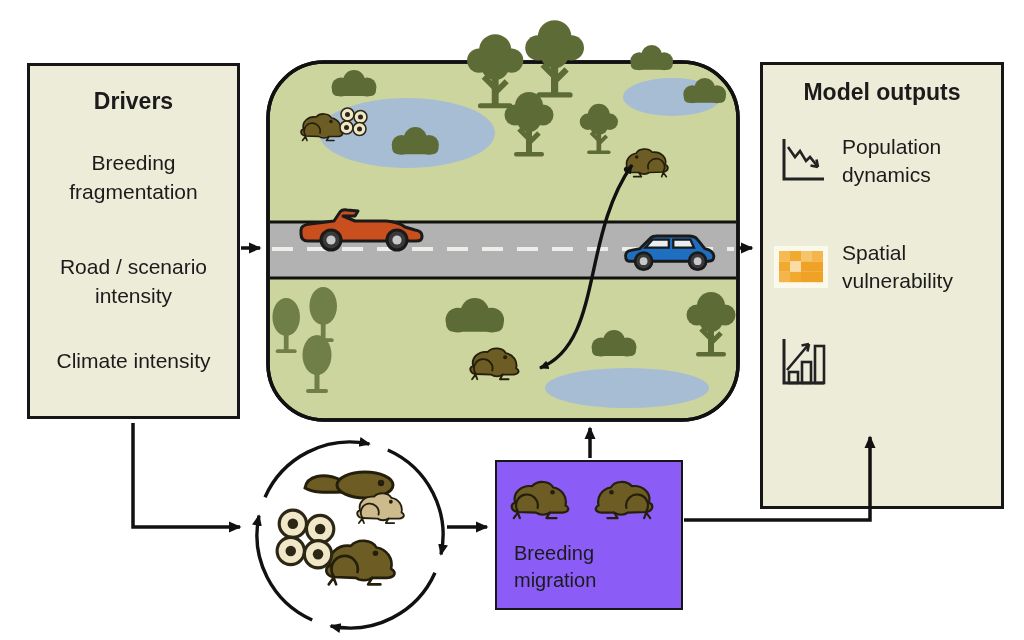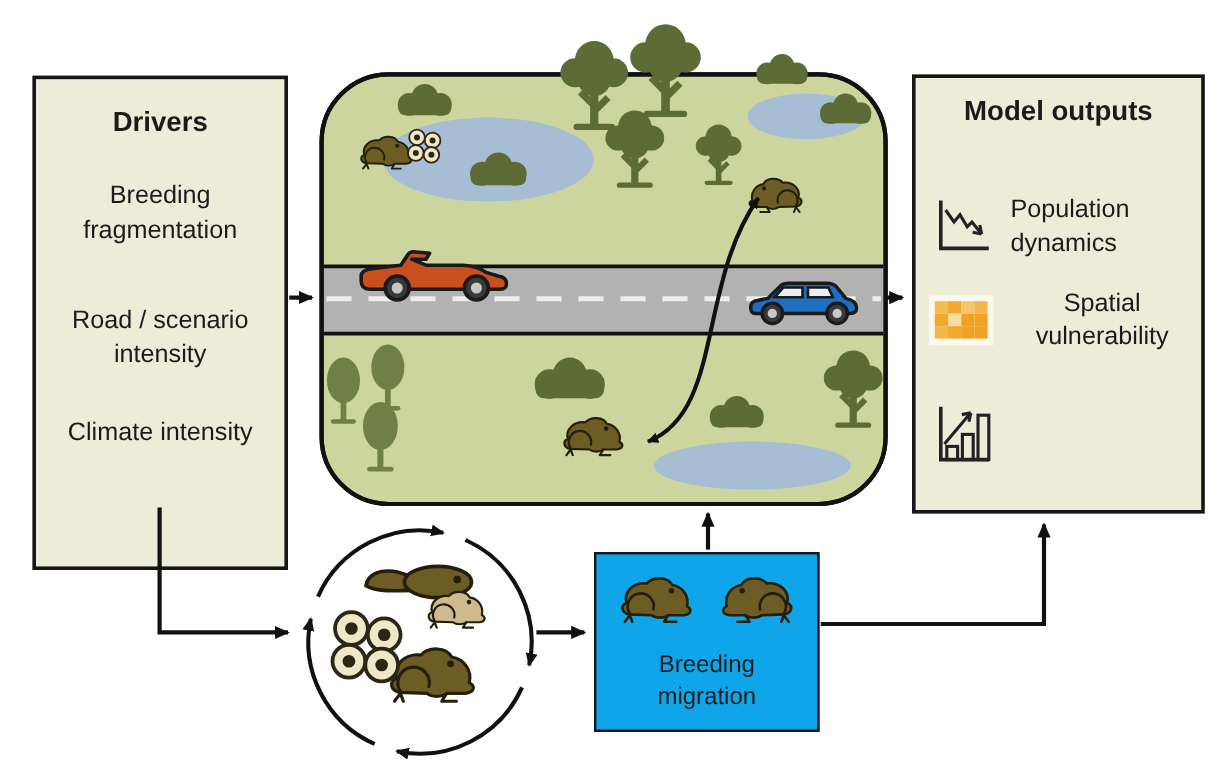--- a/index.html
+++ b/index.html
@@ -1,32 +1,32 @@
 <!DOCTYPE html>
 <html><head>
 <meta charset="utf-8">
 <style>
   html,body{margin:0;padding:0;background:#fff;}
   .canvas{position:relative;width:1024px;height:640px;background:#fff;overflow:hidden;
           font-family:"Liberation Sans",sans-serif;color:#1b1b1b;}
   .panel{position:absolute;background:#edecd9;border:3px solid #161616;box-sizing:border-box;}
   .panel-title{font-weight:700;font-size:23px;text-align:center;}
   
-  #drivers{left:27px;top:63px;width:213px;height:412px;}
+  #drivers{left:27px;top:63px;width:213px;height:356px;}
   #drivers .panel-title{margin-top:22px;}
   .drv-item{position:absolute;left:4px;right:4px;text-align:center;font-size:21px;line-height:1.4;}
   
-  #outputs{left:760px;top:62px;width:244px;height:366px;}
+  #outputs{left:760px;top:62px;width:244px;height:447px;}
   #outputs .panel-title{margin-top:14px;}
   .out-row{position:absolute;left:10px;right:6px;height:68px;display:flex;align-items:center;gap:13px;}
   .out-icon{flex:0 0 56px;display:flex;align-items:center;justify-content:center;}
   .out-label{font-size:21px;line-height:1.32;}
   
-  #breeding{position:absolute;left:495px;top:460px;width:188px;height:150px;background:#0ea5e9;
-            border:2.5px solid #161616;box-sizing:border-box;text-align:center;}
+  #breeding{position:absolute;left:495px;top:460px;width:188px;height:150px;background:#8b5cf6;
+            border:2.5px solid #161616;box-sizing:border-box;text-align:left;}
   #breeding .label{width:150px;margin:4px auto 0;font-size:20px;line-height:1.35;}
   .abs{position:absolute;}
   .noptr{pointer-events:none;}
 </style>
 </head>
 <body>
 
 <div class="canvas">
 
   <svg class="abs" style="left:255px;top:15px;" width="495" height="410" viewBox="0 0 495 410">
@@ -132,32 +132,32 @@
   <div id="drivers" class="panel">
     <div class="panel-title">Drivers</div>
     <div class="drv-item" style="top:82px;">Breeding fragmentation</div>
     <div class="drv-item" style="top:186px;">Road / scenario intensity</div>
     <div class="drv-item" style="top:280px;">Climate intensity</div>
   </div>
 
   <div id="outputs" class="panel">
     <div class="panel-title">Model outputs</div>
 
-    <div class="out-row" style="top:90px;justify-content:space-between;">
+    <div class="out-row" style="top:62px;justify-content:space-between;">
       <span class="out-icon">
         <svg width="52" height="54" viewBox="0 0 52 54">
           <path d="M9 5 V45 H49" stroke="#222" stroke-width="3" fill="none"></path>
           <path d="M13 13 L20 23 L25 17 L31 27 L35 23 L43 33" stroke="#222" stroke-width="2.6" fill="none"></path>
           <path d="M43 33 L35.5 31.5 M43 33 L41.5 25.5" stroke="#222" stroke-width="2.6" fill="none"></path>
         </svg>
       </span>
       <span class="out-label">Population dynamics</span>
     </div>
 
-    <div class="out-row" style="top:168px;text-align:center;">
+    <div class="out-row" style="top:168px;">
       <span class="out-icon">
         <svg width="54" height="42" viewBox="0 0 54 42">
           <rect x="0" y="0" width="54" height="42" fill="#fbf8ec"></rect>
           <rect x="5" y="5" width="11" height="10.4" fill="#f5bb51"></rect>
             <rect x="16" y="5" width="11" height="10.4" fill="#f2a930"></rect>
           <rect x="27" y="5" width="11" height="10.4" fill="#f6c56a"></rect>
             <rect x="38" y="5" width="11" height="10.4" fill="#f4b64b"></rect>
           <rect x="5" y="15.4" width="11" height="10.4" fill="#f2a930"></rect>
             <rect x="16" y="15.4" width="11" height="10.4" fill="#f9dca6"></rect>
           <rect x="27" y="15.4" width="11" height="10.4" fill="#f0a227"></rect>

